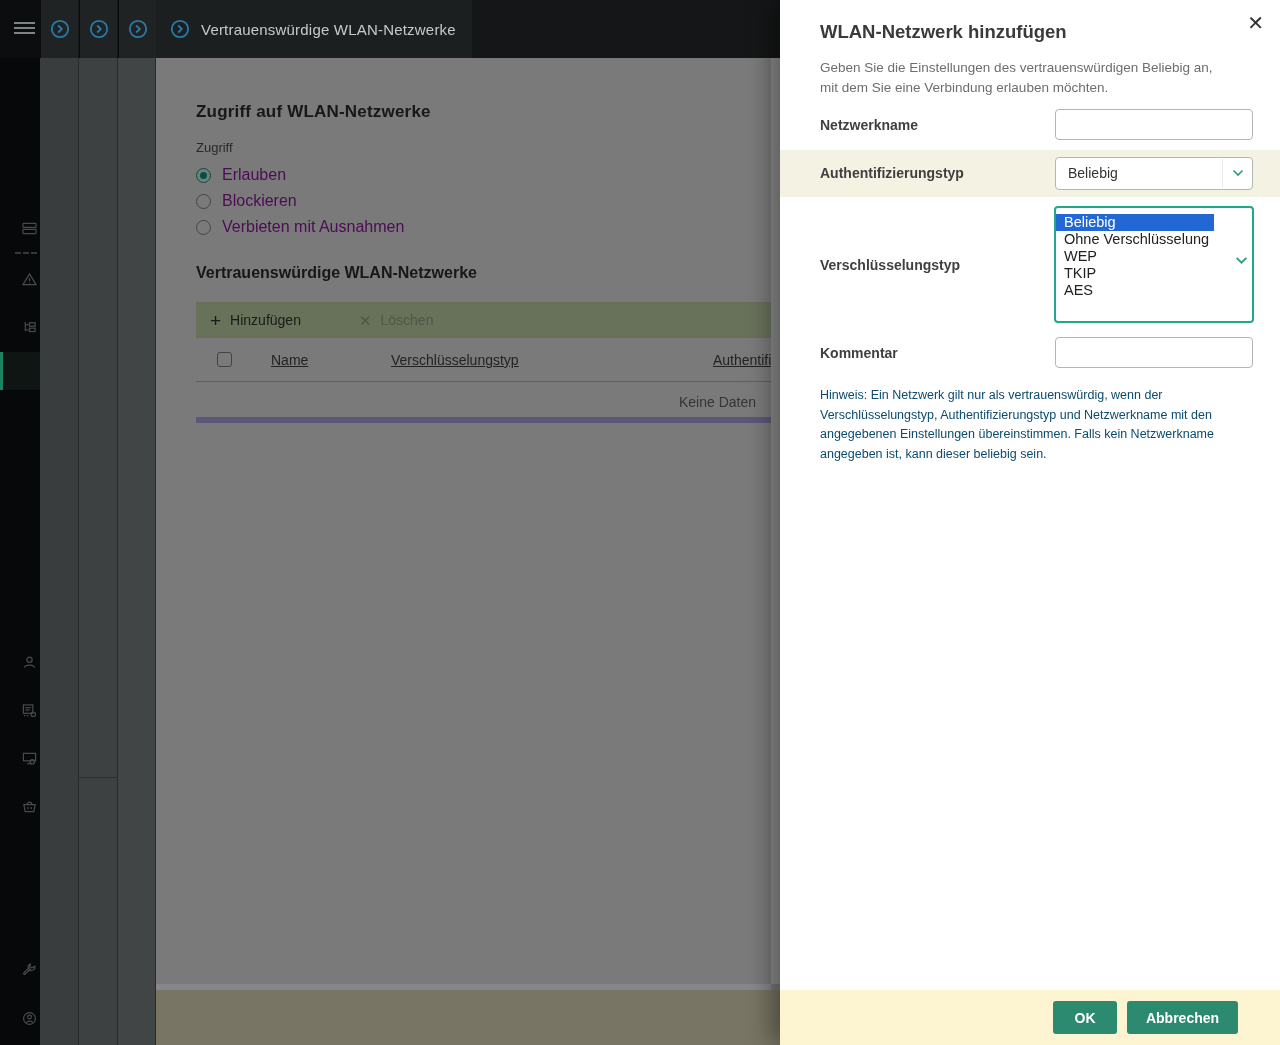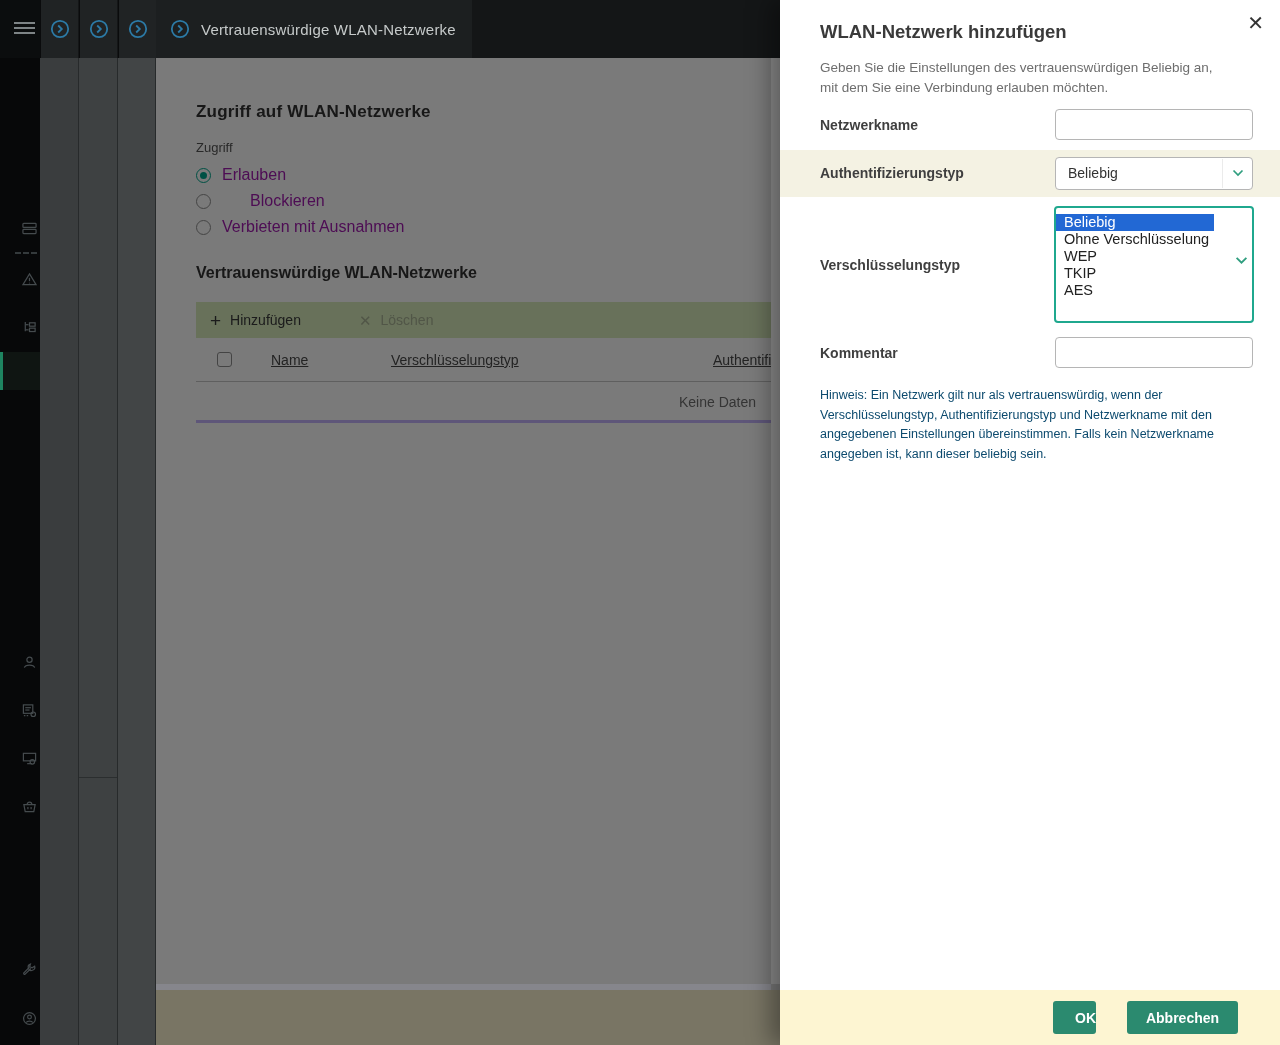--- a/index.html
+++ b/index.html
@@ -30,37 +30,37 @@
   .col1 { left:40px; width:39px; background:#3a3d3e; }
   .col2 { left:79px; width:39px; background:#3e4142; }
   .col3 { left:118px; width:38px; background:#424546; }
   .col2-line { position:absolute; left:79px; top:777px; width:38px; height:1px; background:#2b2e2f; z-index:2; }
   
   .main-page { position:absolute; left:156px; top:58px; width:1124px; height:987px; background:#fff; color:#333; z-index:0; }
   .abs { position:absolute; }
   .h1 { left:40px; top:44px; font-size:17px; font-weight:700; color:#333; letter-spacing:.2px; }
   .lbl-access { left:40px; top:82px; font-size:13px; color:#555; }
   .radio-row { left:40px; height:18px; display:flex; align-items:center; cursor:pointer; }
-  .r1{ top:108px; } .r2{ top:134px;gap:28px; } .r3{ top:160px; }
+  .r1{ top:108px; } .r2{ top:134px; } .r3{ top:160px; }
   .radio { width:15px; height:15px; border-radius:50%; border:1px solid #8f8f8f; background:#fff; position:relative; flex:none; }
   .radio.sel { border-color:#00a88e; }
   .radio.sel::after { content:""; position:absolute; left:3px; top:3px; width:7px; height:7px; border-radius:50%; background:#00a88e; }
   .radio-row .rl { margin-left:11px; font-size:16px; color:#a21caf; }
   .h2 { left:40px; top:206px; font-size:16px; font-weight:700; color:#333; }
   .toolbar { left:40px; top:244px; width:1044px; height:36px; background:#d9ecbd; display:flex; align-items:center; font-size:14px; }
   .tb-btn { display:flex; align-items:center; cursor:pointer; }
   .tb-add { margin-left:14px; color:#3a3a3a; }
   .tb-del { margin-left:58px; color:#a9b394; }
   .tb-btn .glyph { font-size:19px; font-weight:400; margin-right:9px; line-height:1; }
   .tb-del .glyph { font-size:15px; }
   .thead { left:40px; top:280px; width:1044px; height:44px; background:#fff; border-bottom:1px solid #c6c6c6; font-size:14px; color:#4a4a4a; }
   .thead .cb { position:absolute; left:21px; top:14px; width:15px; height:15px; border:1px solid #8f8f8f; border-radius:3px; background:#fff; cursor:pointer; }
   .thead .th { position:absolute; top:0; line-height:44px; white-space:nowrap;text-decoration:underline; }
   .th-name{ left:75px; } .th-enc{ left:195px; } .th-auth{ left:517px; }
-  .trow { left:40px; top:324px; width:1044px; height:41px; border-bottom:3px solid #c4b5fd; }
+  .trow { left:40px; top:324px; width:1044px; height:41px; border-bottom:6px solid #c4b5fd; }
   .trow .empty { position:absolute; left:483px; top:0; line-height:41px; font-size:14px; color:#6f6f6f; }
   .page-footer { left:0; bottom:0; width:100%; height:55px; background:#fdf5d2; }
   
   .overlay { position:absolute; left:156px; top:58px; width:624px; height:987px; background:rgba(0,0,0,0.52); z-index:5; }
   .vscroll { position:absolute; left:771px; top:58px; width:9px; height:926px; background:#8e8e8e; z-index:6; cursor:pointer; }
   .hscroll { position:absolute; left:156px; top:984px; width:615px; height:6px; background:#86868c; z-index:6; cursor:pointer; }
   
   .panel { position:absolute; left:780px; top:0; width:500px; height:1045px; background:#fff; z-index:10;
     box-shadow:-10px 0 22px rgba(0,0,0,0.35); color:#3f3f3f; }
   .p-title { position:absolute; left:40px; top:21px; font-size:18.5px; font-weight:700; color:#3a3a3a; }
@@ -79,21 +79,21 @@
   .sel-box svg { position:absolute; right:8px; top:11px; }
   .listbox { position:absolute; left:274px; top:206px; width:200px; height:117px; border:2px solid #1fa88e; border-radius:4px;
     background:#fff; padding-top:6px; z-index:2; overflow:hidden; }
   .opt { font-size:14.5px; line-height:17px; color:#222; padding-left:8px; white-space:nowrap; cursor:pointer; }
   .opt.selected { background:#2268d4; color:#fff; width:158px; }
   .lb-chevron { position:absolute; left:455px; top:256px; z-index:3; cursor:pointer; }
   .p-hint { position:absolute; left:40px; top:386px; width:402px; font-size:12.5px; line-height:19.5px; color:#0c4a6e; }
   .p-footer { position:absolute; left:0; bottom:0; width:500px; height:55px; background:#fdf5d2; }
   .btn { position:absolute; top:11px; height:33px; border:none; border-radius:3px; background:#2b8a6f; color:#fff;
     font-size:14px; font-weight:700; font-family:"Liberation Sans", sans-serif; cursor:pointer; }
-  .btn-ok { left:273px; width:43px;text-align:right; }
+  .btn-ok { left:273px; width:64px; }
   .btn-cancel { left:347px; width:111px; }
 </style>
 </head>
 <body>
 
 <div class="topbar">
   <div class="menu-btn">
     <span class="bar"></span>
     <span class="bar"></span>
     <span class="bar"></span>

